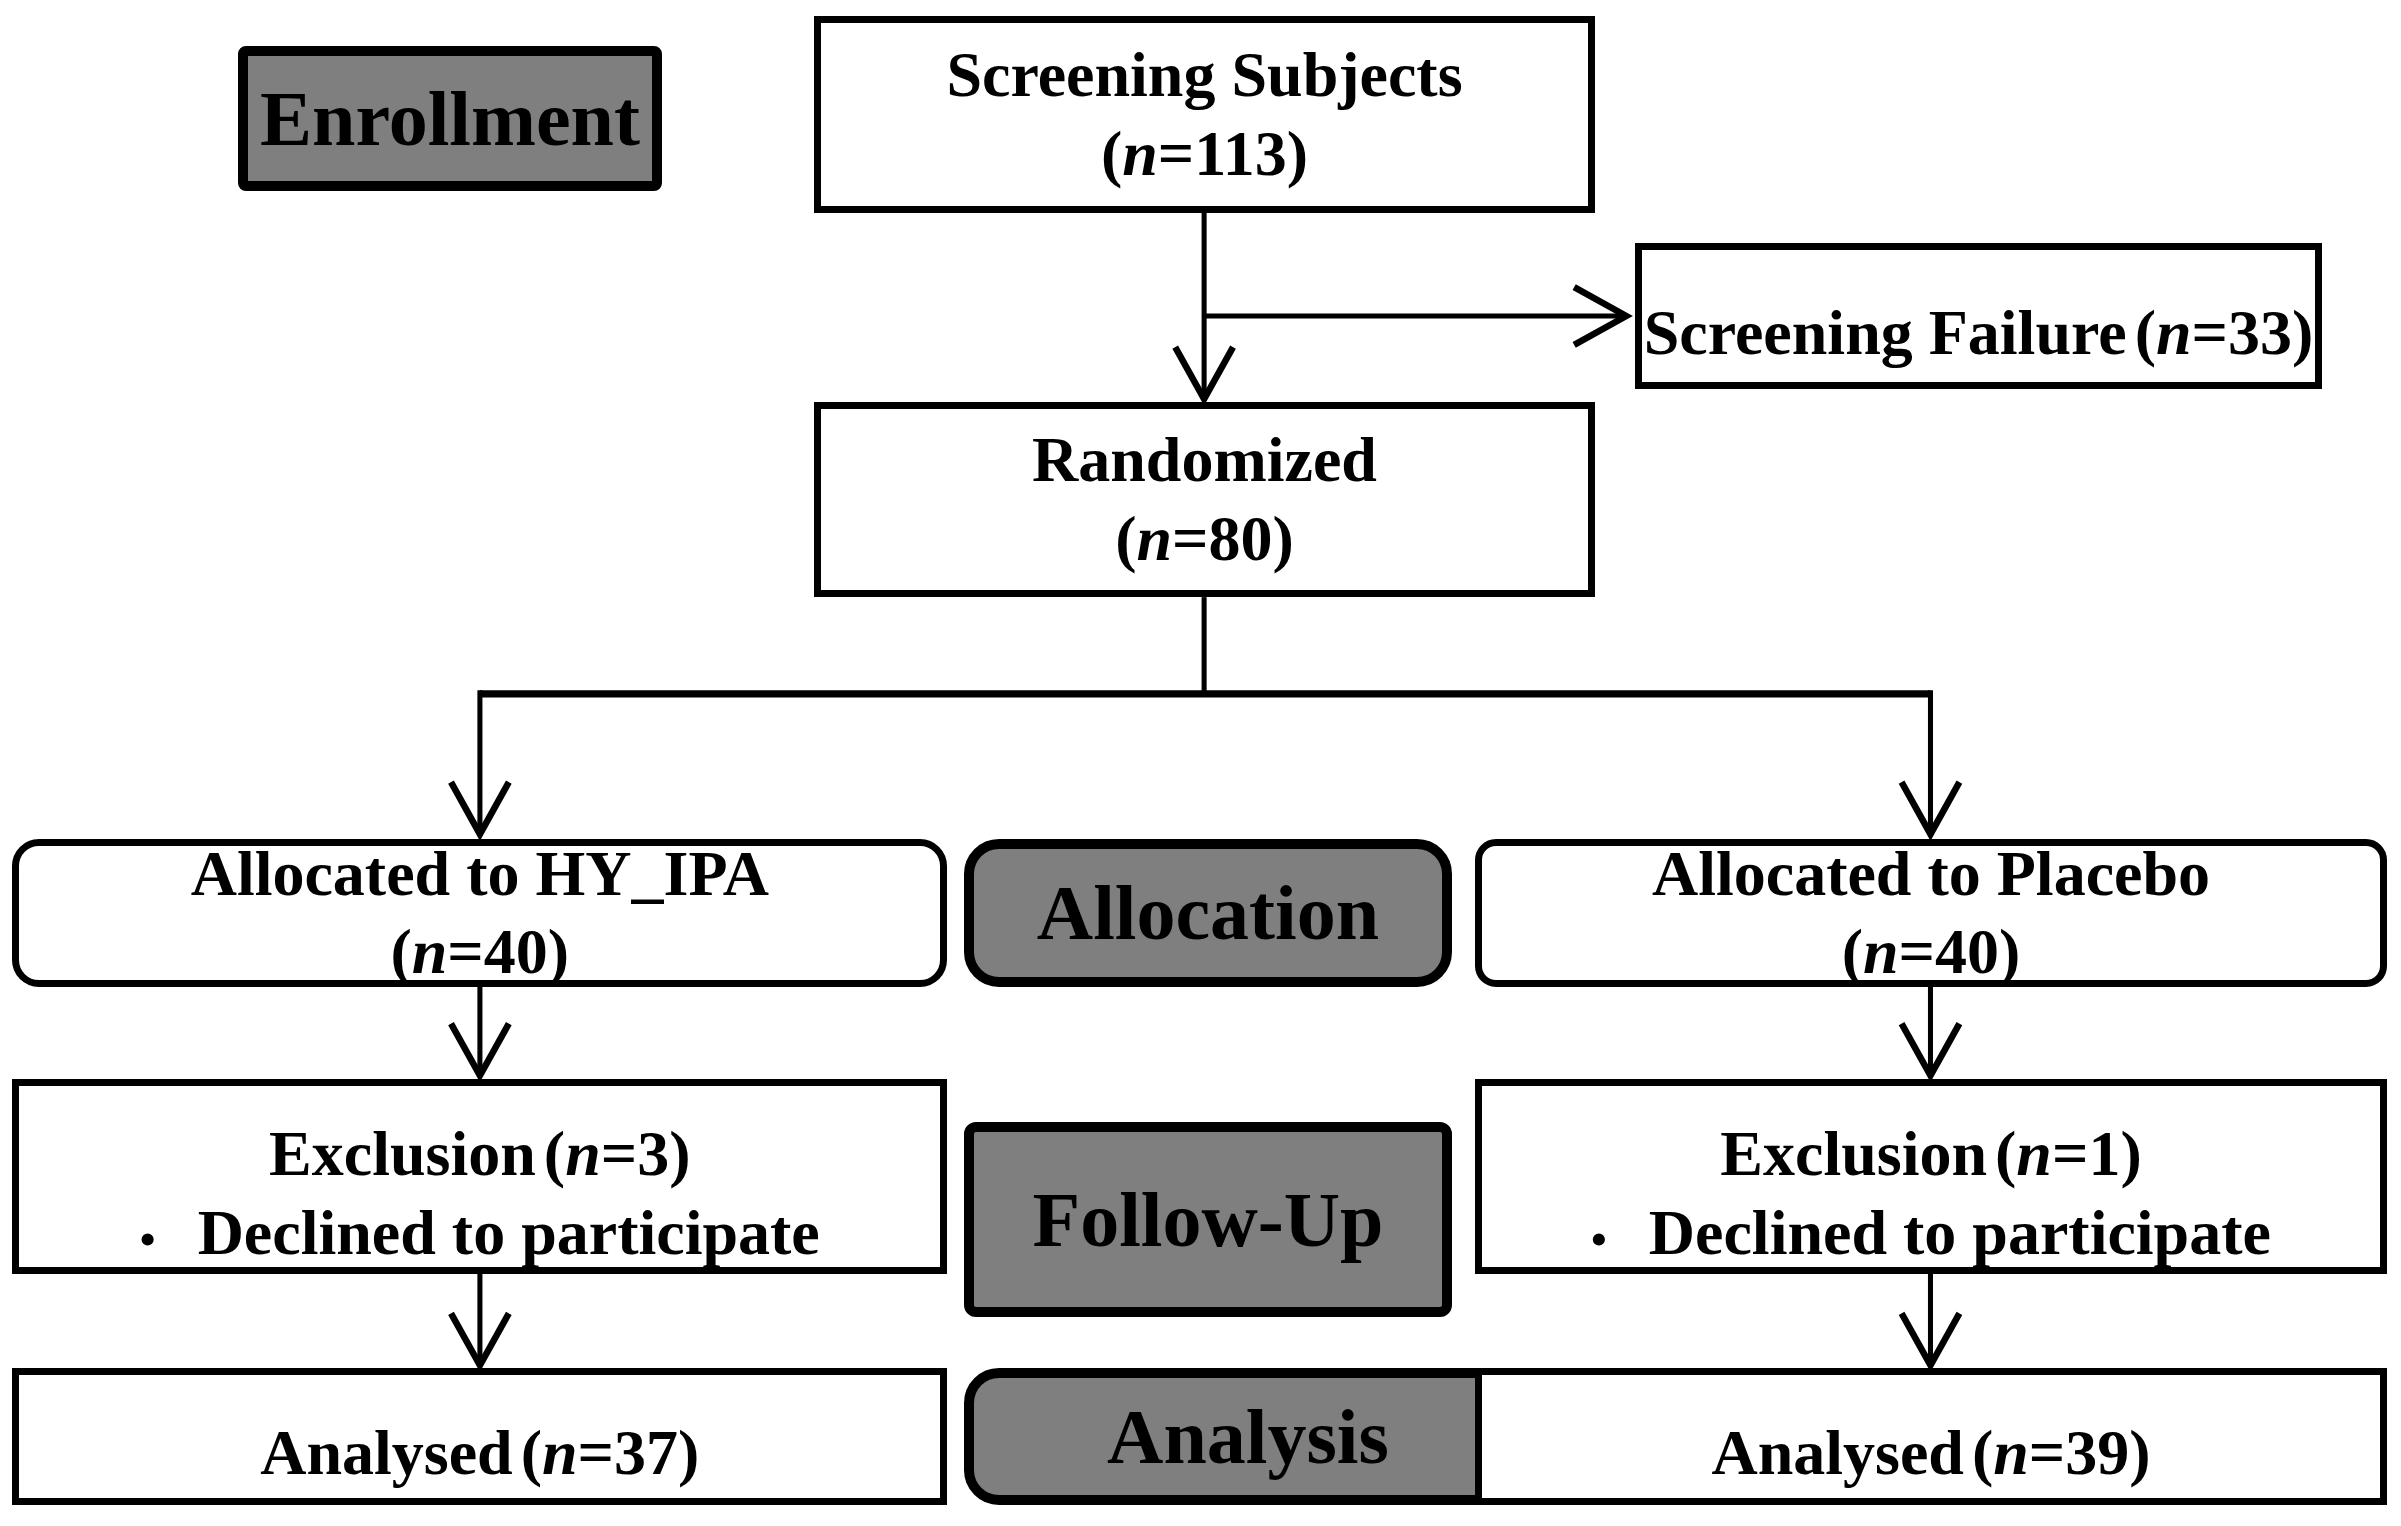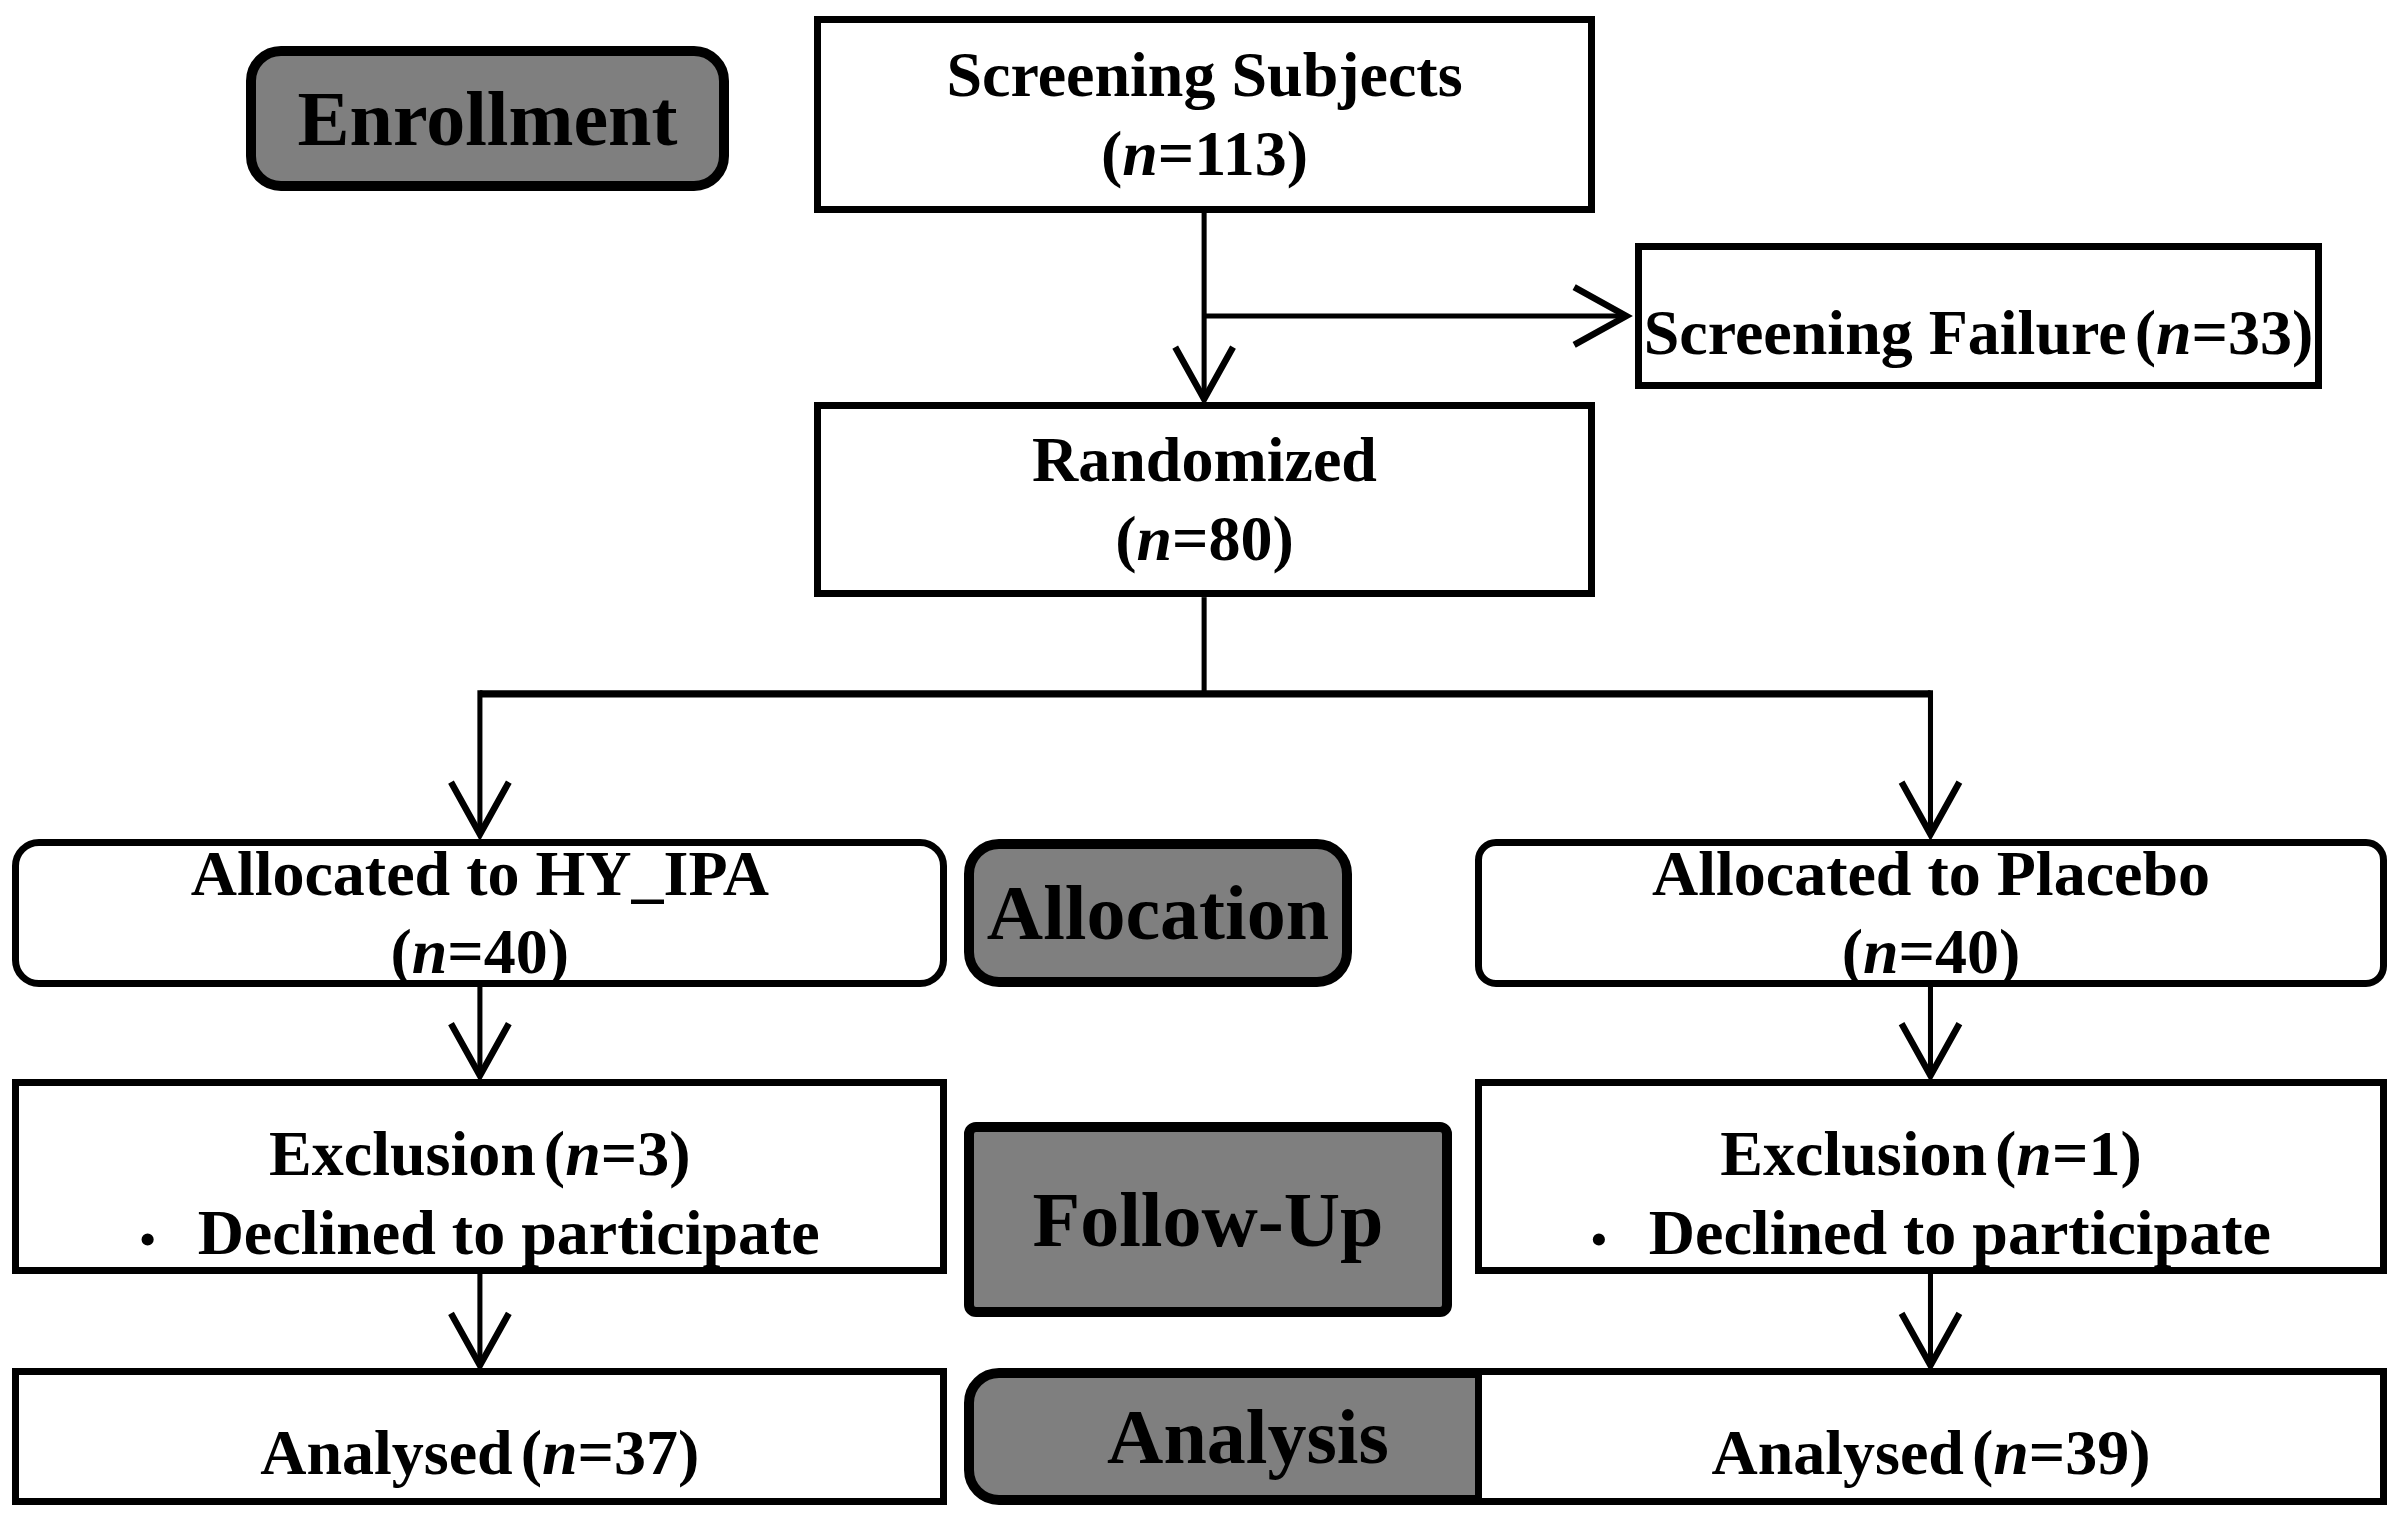--- a/index.html
+++ b/index.html
@@ -68,26 +68,26 @@
   }
   .reason-row{
     display:flex;
     align-items:baseline;
     justify-content:center;
     gap:42px;
     white-space:nowrap;
   }
   .bullet{font-size:45px;}
   
-  #stage-enrollment   {left:246px;  top:46px;   width:483px;  height:145px;}
+  #stage-enrollment   {left:238px;  top:46px;   width:424px;  height:145px;border-radius:8px;}
   #node-screening     {left:814px; top:16px;   width:781px; height:197px;}
   #node-failure       {left:1635px; top:243px;  width:687px;  height:146px;}
   #node-randomized    {left:814px; top:402px;  width:781px; height:195px;}
   #node-alloc-hyipa   {left:12.3px;   top:839px; width:935px; height:148px;border-radius:27px;}
-  #stage-allocation   {left:964px; top:839px; width:388px;  height:148px;align-items:center;}
+  #stage-allocation   {left:964px; top:839px; width:488px;  height:148px;align-items:center;}
   #node-alloc-placebo {left:1475px; top:839px; width:912px; height:148px;border-radius:21px;}
   #node-excl-hyipa    {left:12.3px;   top:1079px; width:935px; height:195px;}
   #stage-followup     {left:964px; top:1122px; width:488px;  height:195px;border-radius:12px;}
   #node-excl-placebo  {left:1475px; top:1079px; width:912px; height:195px;}
   #node-analysed-hyipa{left:12.3px;   top:1368px; width:935px; height:137px;}
   #stage-analysis     {left:964px; top:1368px; width:568px;  height:137px;}
   #node-analysed-placebo{left:1475px;top:1368px;width:912px; height:137px;}
   i{font-style:italic;}
 </style>
 </head>

